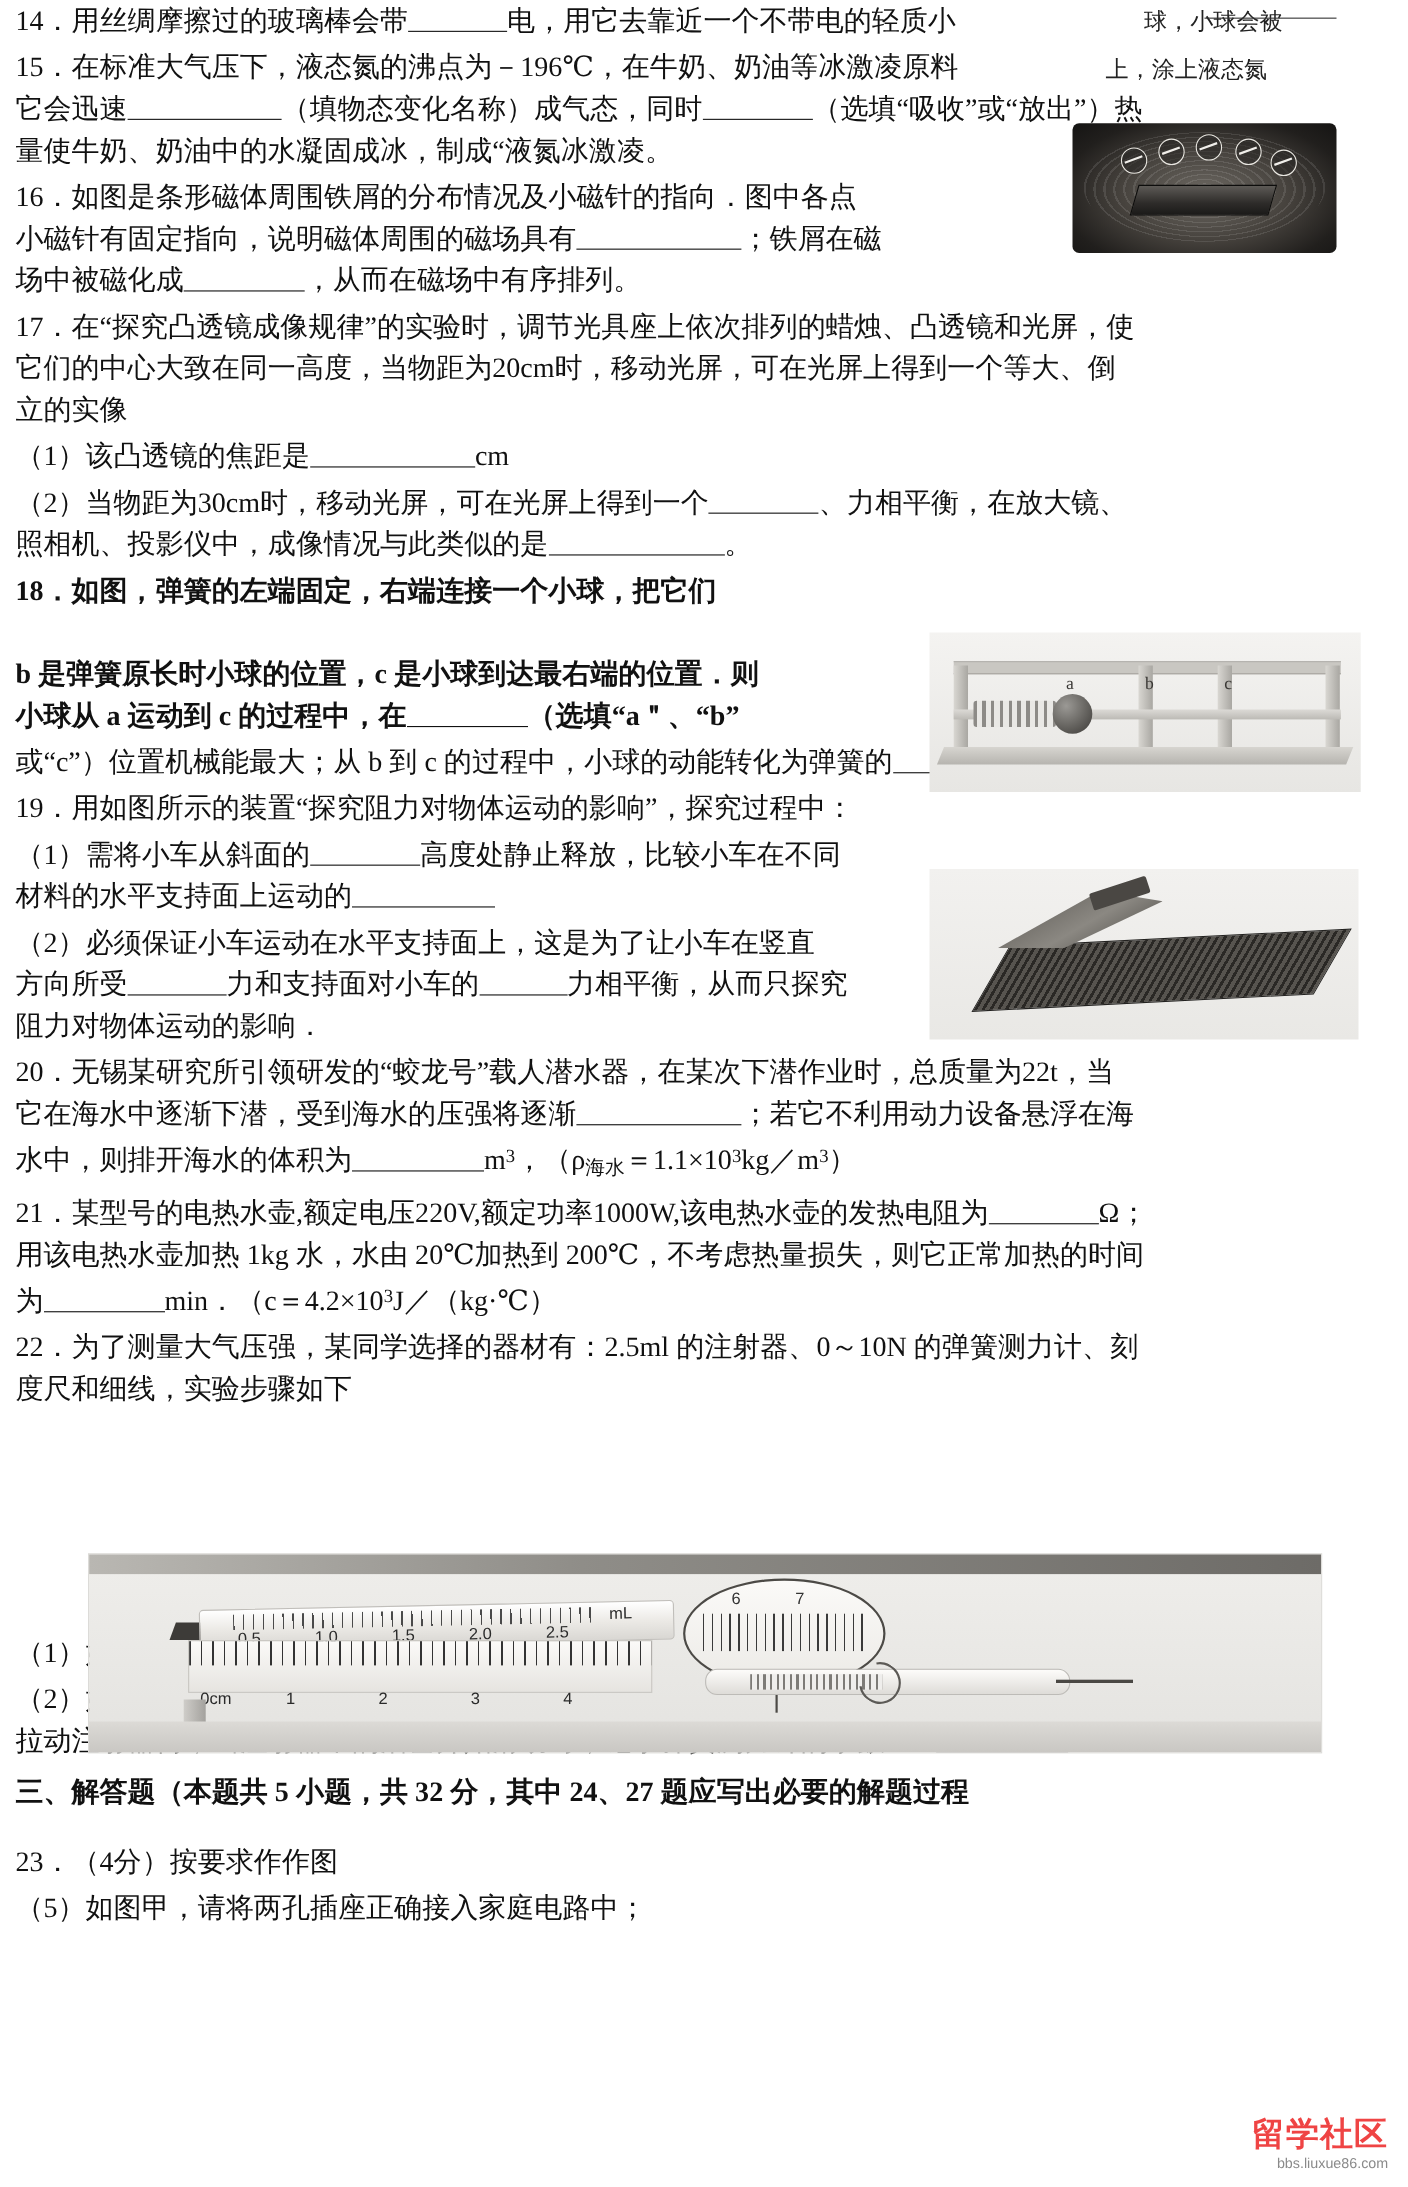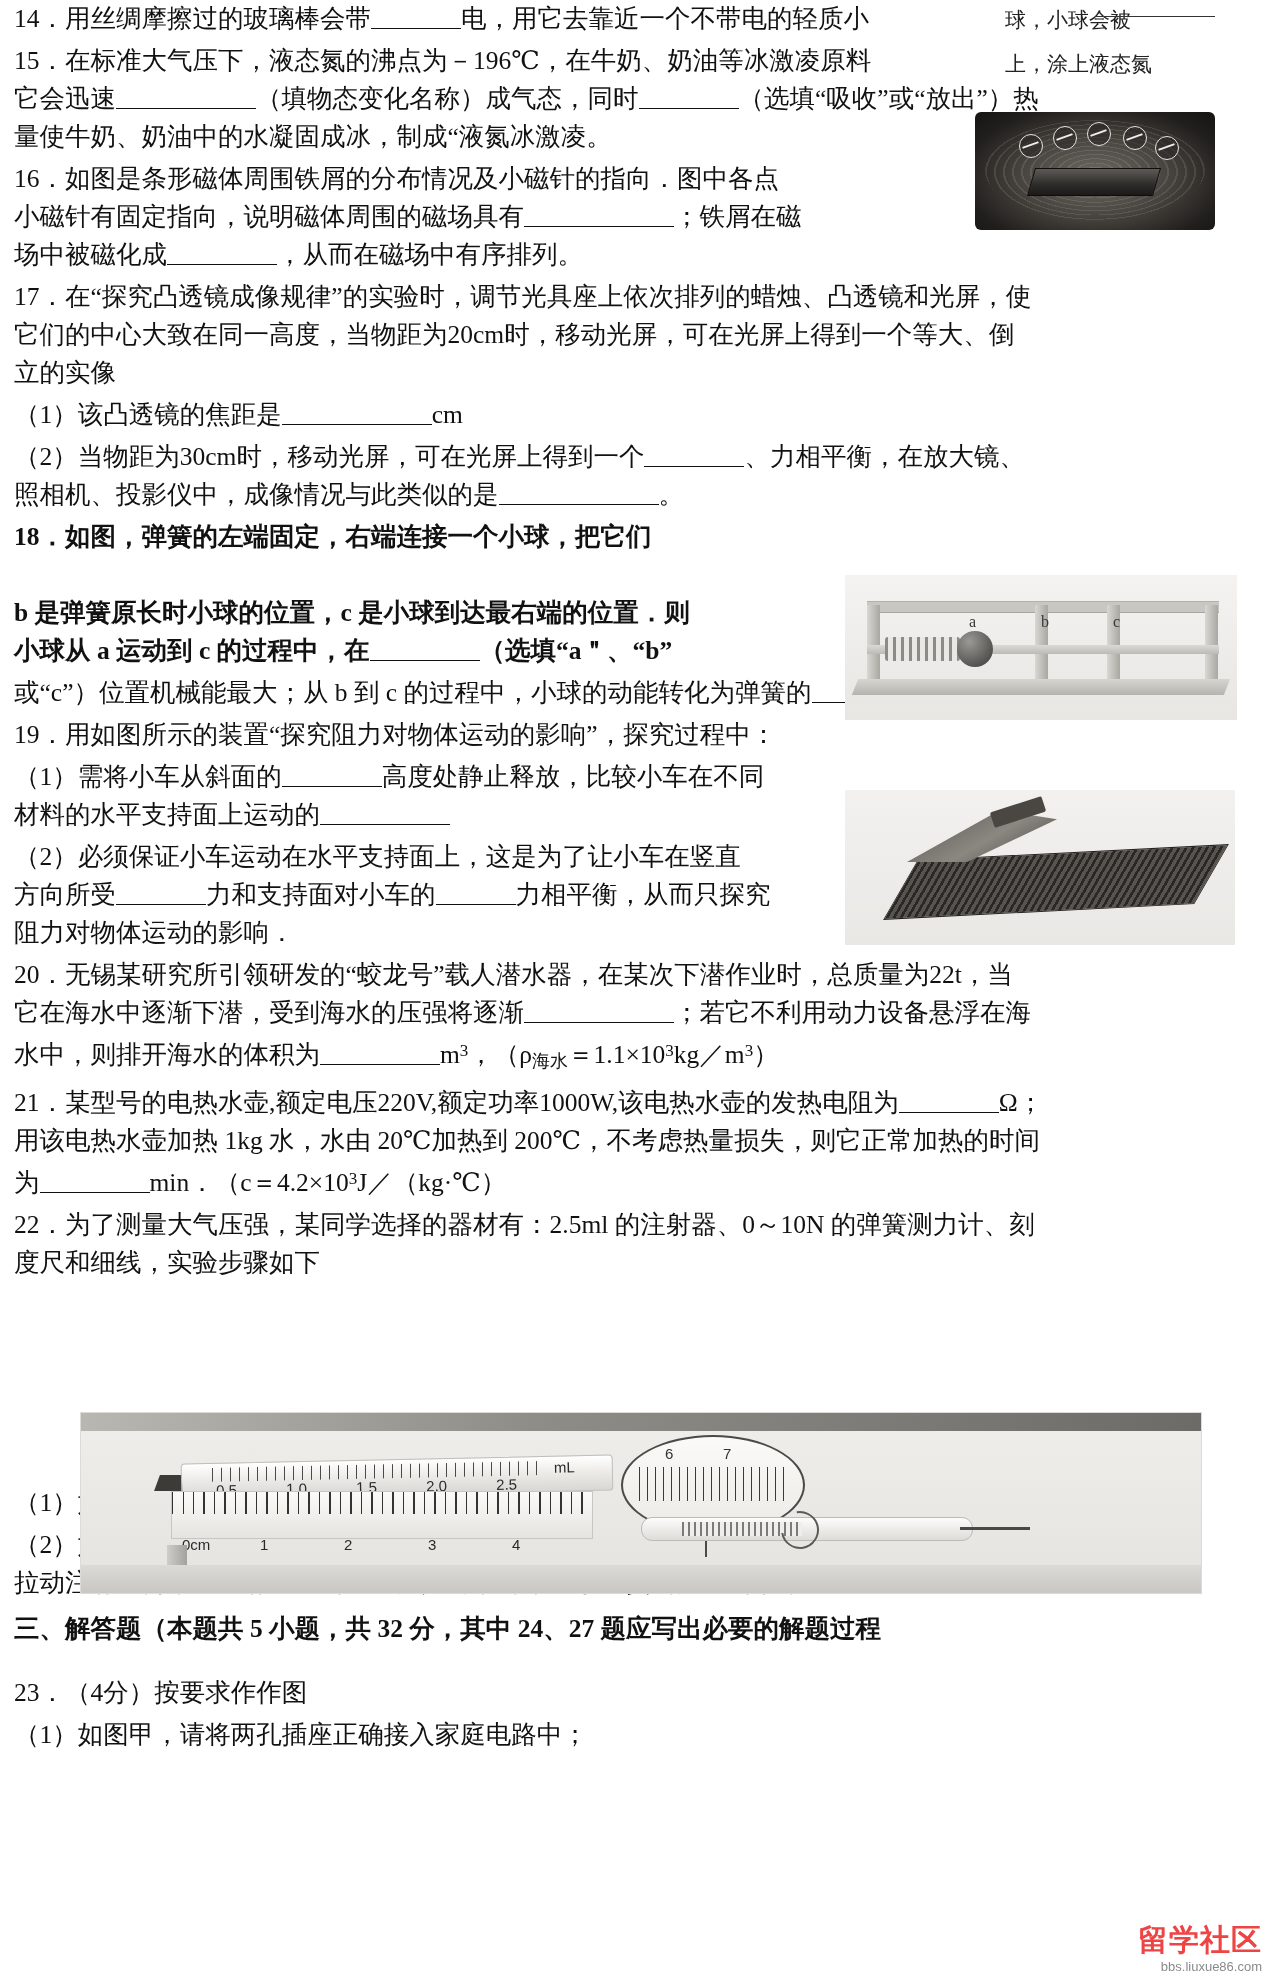--- a/index.html
+++ b/index.html
@@ -346,25 +346,25 @@
       <span>（2）如图乙，把注射器活塞推curl至筒的底端，用橡皮帽封住注射器的小孔，水平向右慢慢</span><br>
       <span>拉动注射器筒，当注射器中的活塞开始滑动时，记录弹簧测力计的示数 F＝</span><span class="blank b120"></span><span>N</span>
     </p>
 
     <p class="section-title">三、解答题（本题共 5 小题，共 32 分，其中 24、27 题应写出必要的解题过程</p>
 
     <p class="q">
       <span class="num">23．</span><span>（4分）按要求作作图</span>
     </p>
     <p class="q">
-      <span>（1）如图甲，请将两孔插座正确接入家庭电路中；</span>
-    </p>
-  </div>
-
-  <div class="note-hand" style="left: 1005px; top: 6px;">球，小球会被</div>
+      <span>（5）如图甲，请将两孔插座正确接入家庭电路中；</span>
+    </p>
+  </div>
+
+  <div class="note-hand" style="left: 1040px; top: 6px;">球，小球会被</div>
   <div class="note-hand" style="left: 1005px; top: 50px;">上，涂上液态氮</div>
   <div class="note-hand" style="left: 1095px; top: 14px; width: 120px; border-bottom: 1.5px solid #333; height: 2px;"></div>
 
   <div class="fig" id="fig-magnet">
     <div class="swirl"></div>
     <div class="bar"></div>
     <div class="needle" style="left: 44px; top: 22px;"></div>
     <div class="needle" style="left: 78px; top: 14px;"></div>
     <div class="needle" style="left: 112px; top: 10px;"></div>
     <div class="needle" style="left: 148px; top: 14px;"></div>

